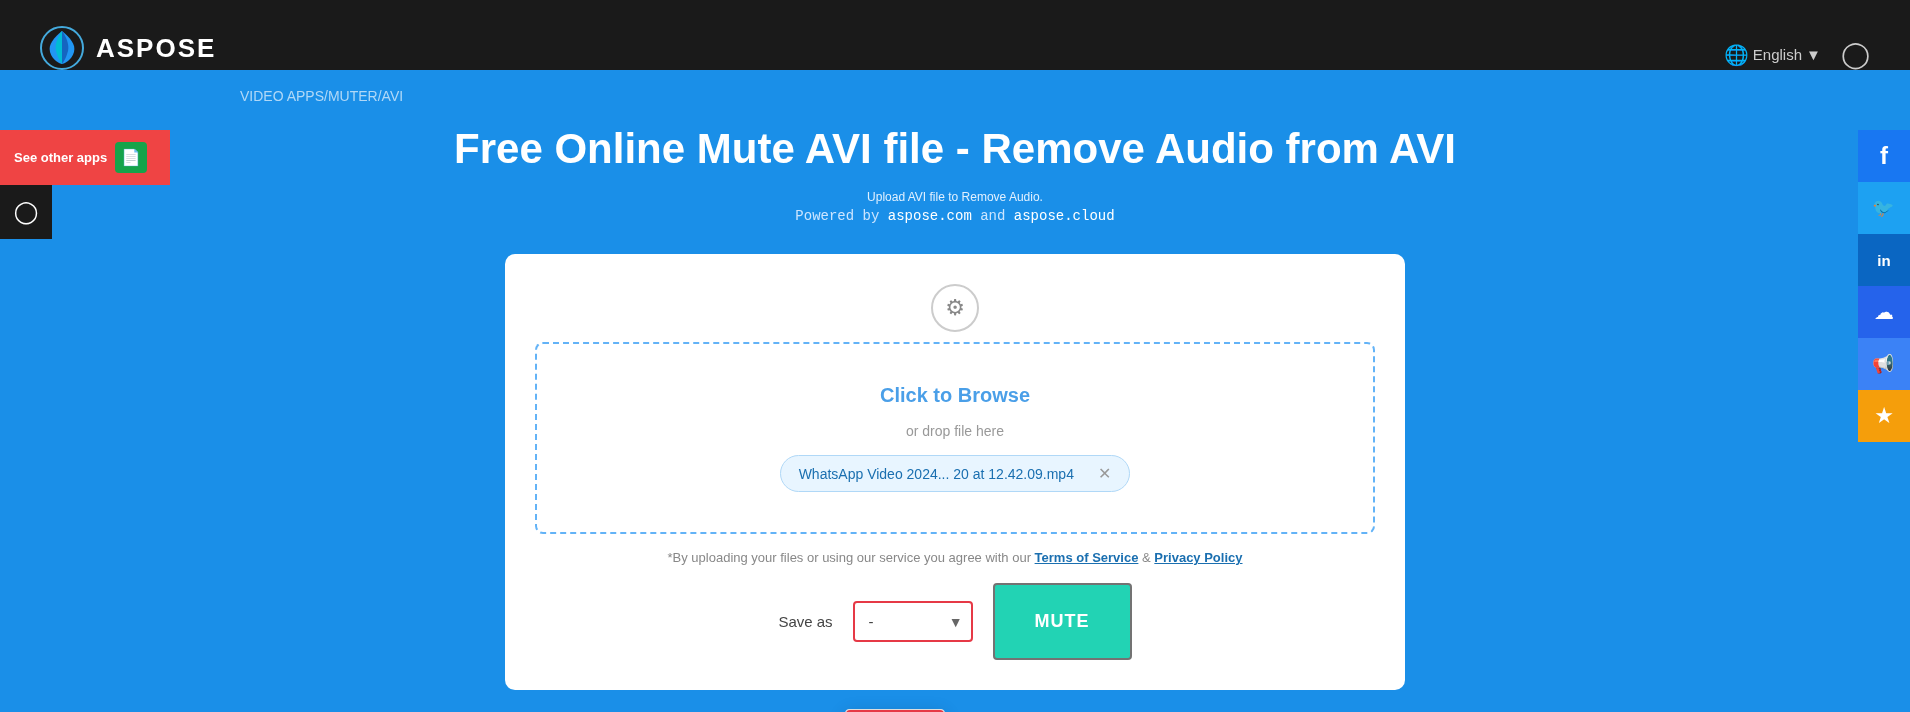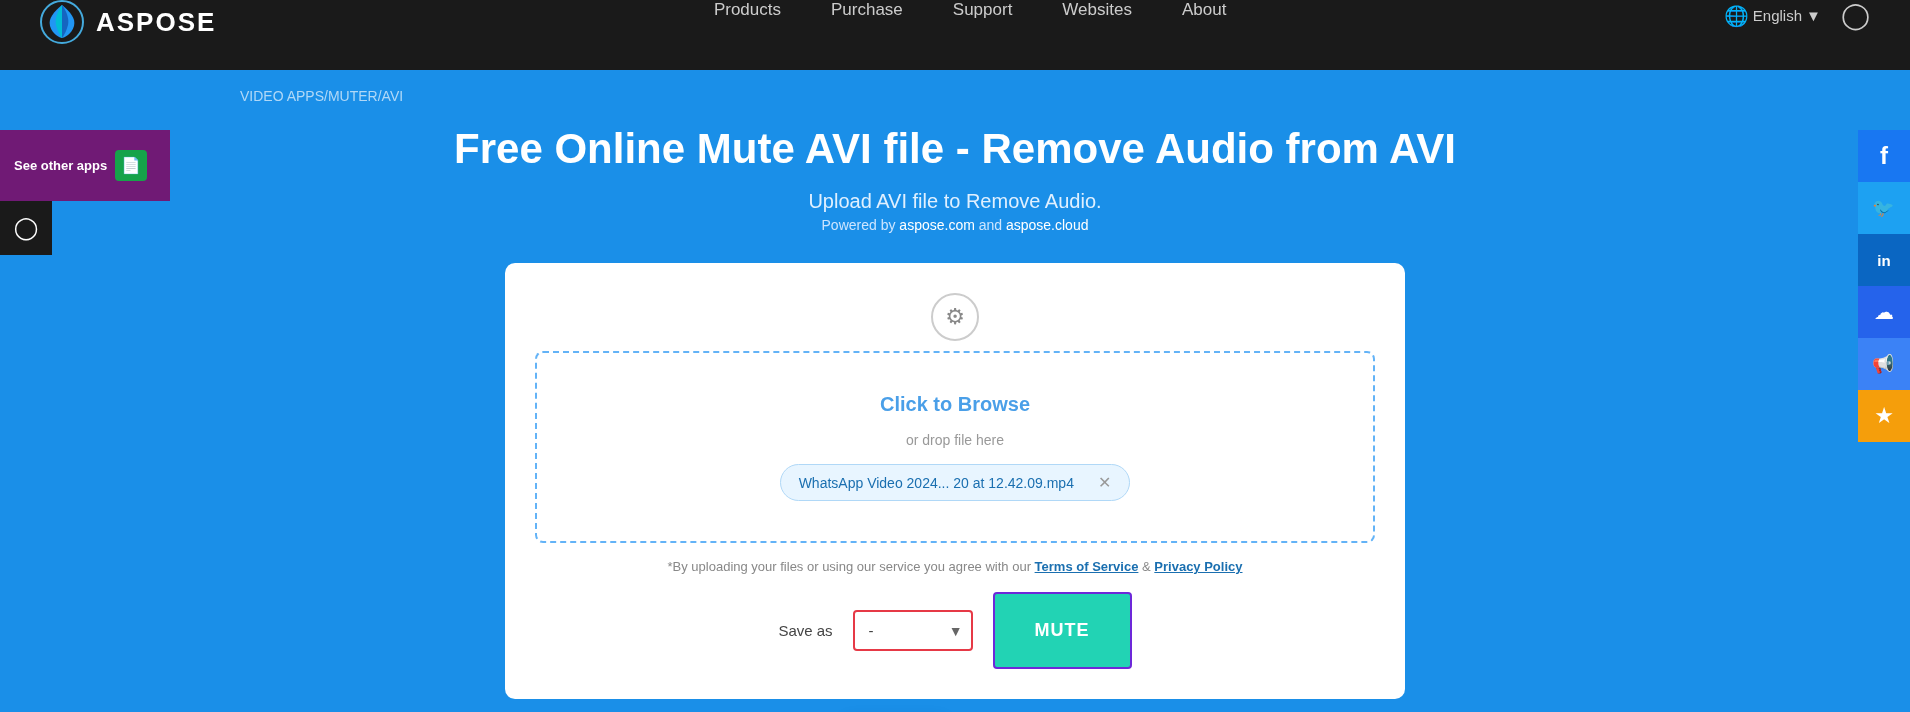--- a/index.html
+++ b/index.html
@@ -3,21 +3,21 @@
   <meta charset="utf-8">
   <style>
     * { margin: 0; padding: 0; box-sizing: border-box; }
     body { font-family: Arial, sans-serif; background: #1a8fe8; width: 1910px; min-height: 712px; overflow-x: hidden; }
 
     
     .navbar {
       background: #1a1a1a;
       height: 70px;
       display: flex;
-      align-items: flex-start;
+      align-items: flex-end;
       padding: 0 40px;
       justify-content: space-between;
     }
     .navbar-left {
       display: flex;
       align-items: center;
       gap: 12px;
     }
     .logo-icon {
       width: 44px;
@@ -79,23 +79,23 @@
     .side-left {
       position: fixed;
       left: 0;
       top: 130px;
       display: flex;
       flex-direction: column;
       gap: 0;
       z-index: 100;
     }
     .see-other-apps-btn {
-      background: #701a75;
-      color: white;
-      padding: 20px 14px;
+      background: #ef4444;
+      color: white;
+      padding: 12px 14px;
       font-size: 13px;
       font-weight: bold;
       display: flex;
       align-items: center;
       gap: 8px;
       cursor: pointer;
       border: none;
       min-width: 170px;
     }
     .see-other-apps-btn .doc-icon {
@@ -153,29 +153,30 @@
     }
     .page-title {
       color: white;
       font-size: 42px;
       font-weight: bold;
       margin-bottom: 16px;
       line-height: 1.2;
     }
     .subtitle {
       color: #e0f0ff;
-      font-size: 20px;
+      font-size: 12px;
       text-align: center;
       margin-bottom: 4px;
     }
     .powered-by {
       color: #cce5ff;
       font-size: 14px;
       text-align: center;
       margin-bottom: 30px;
+      font-family: Liberation Mono, monospace;
     }
     .powered-by a { color: #ffffff; }
 
     
     .upload-box {
       background: white;
       border-radius: 10px;
       padding: 30px;
       max-width: 900px;
       margin: 0 auto;
@@ -285,21 +286,21 @@
       right: 10px;
       top: 50%;
       transform: translateY(-50%);
       pointer-events: none;
       color: #666;
       font-size: 14px;
     }
     .mute-btn {
       background: #22d3b4;
       color: white;
-      border: 2px solid #6d28d9;
+      border: 2px solid #737373;
       border-radius: 4px;
       padding: 26px 40px;
       font-size: 18px;
       font-weight: bold;
       letter-spacing: 1px;
       cursor: pointer;
     }
 
     
     .dropdown-overlay {
@@ -330,27 +331,20 @@
 
 <nav class="navbar">
   <div class="navbar-left">
     <svg class="logo-icon" viewBox="0 0 44 44" xmlns="http://www.w3.org/2000/svg">
       <circle cx="22" cy="22" r="21" fill="none" stroke="#4ad" stroke-width="2"></circle>
       <path d="M22 5 C14 12, 8 18, 10 26 C12 34, 20 38, 22 38 C24 38, 32 34, 34 26 C36 18, 30 12, 22 5 Z" fill="#2196F3"></path>
       <path d="M22 5 C22 5, 14 15, 16 25 C18 33, 22 38, 22 38 Z" fill="#00BCD4"></path>
       <path d="M22 5 C22 5, 30 15, 28 25 C26 33, 22 38, 22 38 Z" fill="#1565C0"></path>
     </svg>
     <span class="logo-text">ASPOSE</span>
-  </div>
-  <div class="navbar-center">
-    <a class="nav-link">Products</a>
-    <a class="nav-link">Purchase</a>
-    <a class="nav-link">Support</a>
-    <a class="nav-link">Websites</a>
-    <a class="nav-link">About</a>
   </div>
   <div class="navbar-right">
     <div class="lang-selector">
       <span class="lang-globe">🌐</span>
       <span>English</span>
       <span>▼</span>
     </div>
     <div class="user-icon">◯</div>
   </div>
 </nav>

